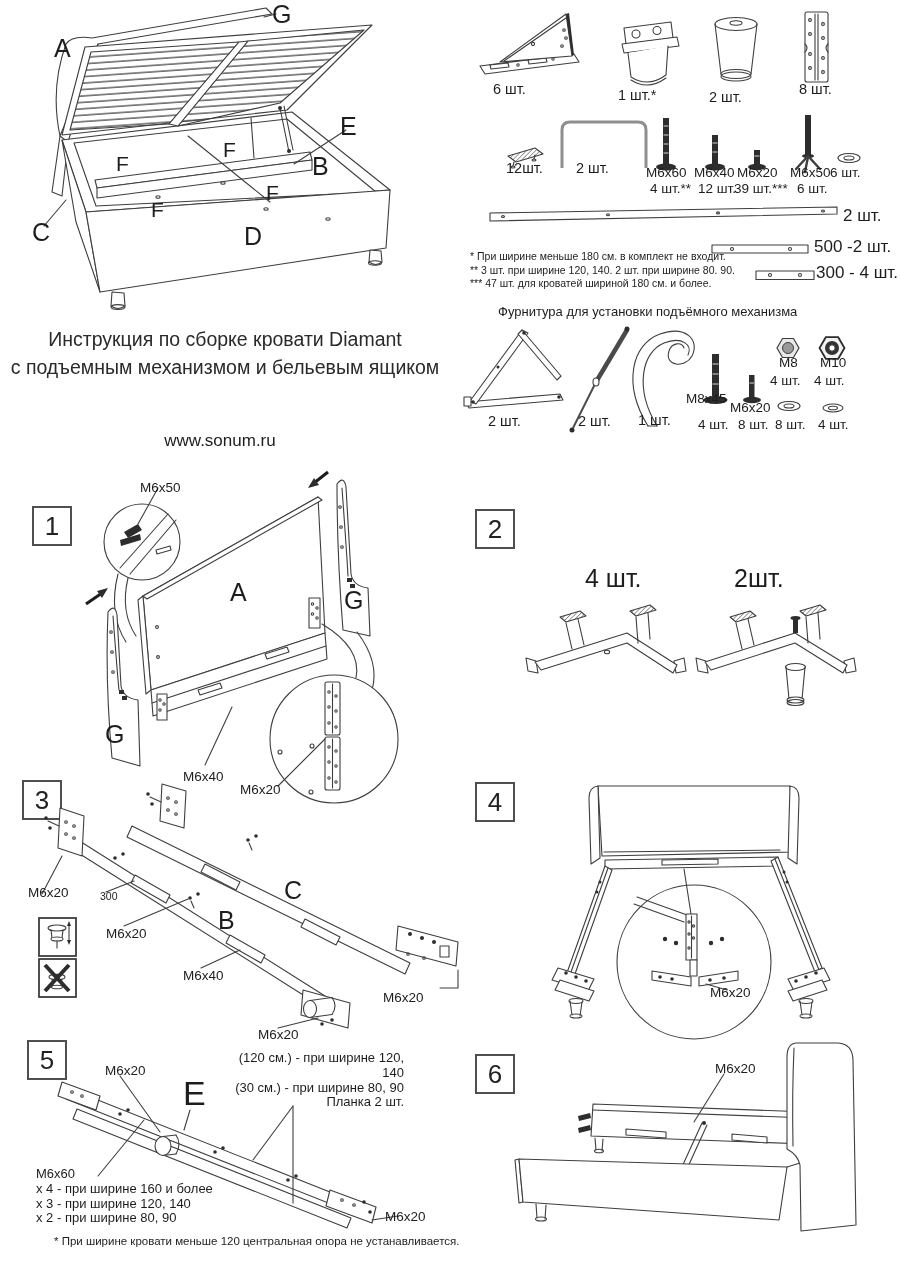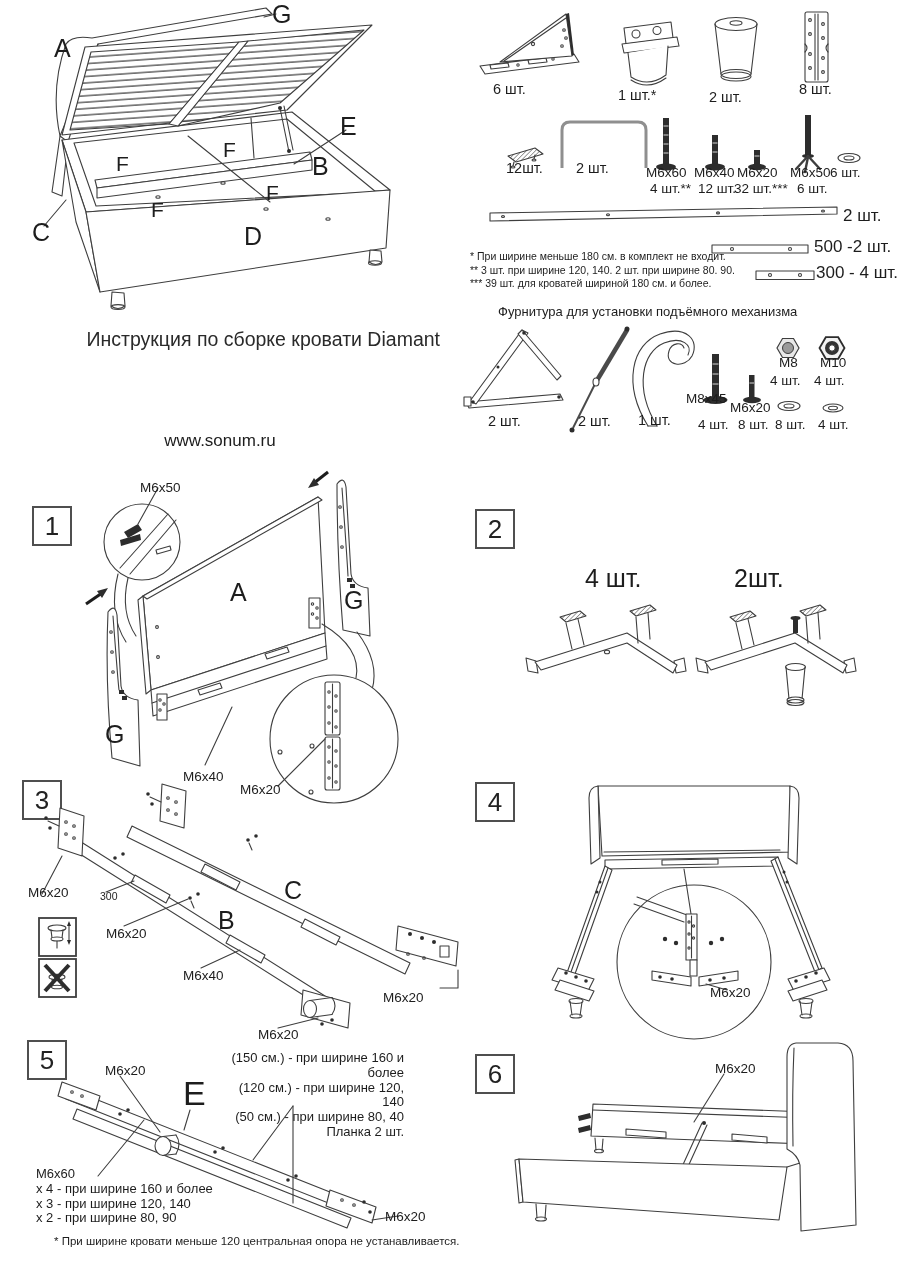--- a/index.html
+++ b/index.html
@@ -9,21 +9,21 @@
   .lbl{position:absolute;white-space:nowrap;line-height:1;color:#1d1d1d;}
   .sz10{font-size:10.5px}
   .sz11{font-size:11.5px}
   .sz13{font-size:13.5px}
   .sz14{font-size:14.5px}
   .sz16{font-size:17px}
   .sz21{font-size:21px}
   .sz24{font-size:25px}
   .sz34{font-size:34px}
   .qbig{font-size:25px}
-  .titleblock{position:absolute;left:10px;top:325px;width:430px;text-align:right;
+  .titleblock{position:absolute;left:10px;top:325px;width:430px;text-align:center;
               font-size:19.5px;line-height:28px;color:#2a2a2a;}
   .site{position:absolute;left:75px;top:431px;width:290px;text-align:center;font-size:17px;}
   .hwtitle{position:absolute;left:498px;top:304px;width:310px;text-align:left;font-size:13px;}
   .notes{position:absolute;left:470px;top:250px;width:290px;font-size:10.5px;line-height:13.5px;}
   .stepnum{position:absolute;width:36px;height:36px;border:2px solid #4f4f4f;background:#fff;
            display:flex;align-items:center;justify-content:center;font-size:26px;color:#222;}
   .rblock{position:absolute;text-align:right;font-size:13px;line-height:14.8px;}
   .lblock{position:absolute;text-align:left;font-size:13px;line-height:14.8px;}
   
   .s  {fill:none;stroke:#3e3e3e;stroke-width:1.1;stroke-linejoin:round;stroke-linecap:round;}
@@ -185,31 +185,31 @@
   <span class="lbl sz14" style="left:618px;top:88px">1 шт.*</span>
   <span class="lbl sz14" style="left:709px;top:90px">2 шт.</span>
   <span class="lbl sz14" style="left:799px;top:82px">8 шт.</span>
   <span class="lbl sz14" style="left:506px;top:161px">12шт.</span>
   <span class="lbl sz14" style="left:576px;top:161px">2 шт.</span>
   <span class="lbl sz13" style="left:646px;top:166px">M6x60</span>
   <span class="lbl sz13" style="left:650px;top:182px">4 шт.**</span>
   <span class="lbl sz13" style="left:694px;top:166px">M6x40</span>
   <span class="lbl sz13" style="left:698px;top:182px">12 шт.</span>
   <span class="lbl sz13" style="left:737px;top:166px">M6x20</span>
-  <span class="lbl sz13" style="left:734px;top:182px">32 шт.***</span>
+  <span class="lbl sz13" style="left:734px;top:182px">39 шт.***</span>
   <span class="lbl sz13" style="left:790px;top:166px">M6x50</span>
   <span class="lbl sz13" style="left:797px;top:182px">6 шт.</span>
   <span class="lbl sz13" style="left:830px;top:166px">6 шт.</span>
   <span class="lbl sz16" style="left:843px;top:207px">2 шт.</span>
   <span class="lbl sz16" style="left:814px;top:238px">500 -2 шт.</span>
   <span class="lbl sz16" style="left:816px;top:264px">300 - 4 шт.</span>
   <div class="notes">
     <div>* При ширине меньше 180 см. в комплект не входит.</div>
     <div>** 3 шт. при ширине 120, 140. 2 шт. при ширине 80. 90.</div>
-    <div>*** 39 шт. для кроватей шириной 180 см. и более.</div>
+    <div>*** 47 шт. для кроватей шириной 180 см. и более.</div>
   </div>
 
   <div class="hwtitle">Фурнитура для установки подъёмного механизма</div>
   <svg style="left:462px;top:318px" width="436" height="130" viewBox="0 0 436 130">
 
     <polygon class="sw" points="4,84 98,76 101,82 7,90"></polygon>
     <polygon class="sw" points="8,83 60,12 66,15 14,86"></polygon>
     <polygon class="sw" points="60,12 99,58 95,62 56,16"></polygon>
     <rect class="sw" x="2" y="79" width="7" height="9"></rect>
     <circle class="sd" cx="62" cy="15" r="1.8"></circle>
@@ -256,20 +256,21 @@
   <span class="lbl sz13" style="left:738px;top:418px">8 шт.</span>
   <span class="lbl sz13" style="left:779px;top:356px">M8</span>
   <span class="lbl sz13" style="left:770px;top:374px">4 шт.</span>
   <span class="lbl sz13" style="left:820px;top:356px">M10</span>
   <span class="lbl sz13" style="left:814px;top:374px">4 шт.</span>
   <span class="lbl sz13" style="left:775px;top:418px">8 шт.</span>
   <span class="lbl sz13" style="left:818px;top:418px">4 шт.</span>
 
   <div class="titleblock">
     <div>Инструкция по сборке кровати Diamant</div>
+    <div>с подъемным механизмом и бельевым ящиком</div>
   </div>
   <div class="site">www.sonum.ru</div>
 
   <div class="stepnum" style="left:32px;top:506px">1</div>
   <svg style="left:20px;top:462px" width="440" height="346" viewBox="0 0 440 346">
 
     <circle class="sw" cx="122" cy="80" r="38"></circle>
     <line class="s" x1="100" y1="106" x2="148" y2="52"></line>
     <line class="s" x1="110" y1="112" x2="156" y2="58"></line>
     <polygon class="sd" points="104,70 118,62 122,68 108,76"></polygon>
@@ -560,23 +561,22 @@
     <line class="s" x1="100" y1="44" x2="140" y2="100"></line>
     <line class="s" x1="170" y1="78" x2="164" y2="98"></line>
     <line class="s" x1="273" y1="74" x2="233" y2="128"></line>
     <line class="s" x1="273" y1="74" x2="273" y2="171"></line>
     <line class="s" x1="78" y1="144" x2="124" y2="88"></line>
     <line class="s" x1="378" y1="184" x2="352" y2="188"></line>
   </svg>
   <span class="lbl sz13" style="left:105px;top:1064px">M6x20</span>
   <span class="lbl sz34" style="left:183px;top:1076px">E</span>
   <div class="rblock" style="left:220px;top:1051px;width:184px">
-    <div>(150 см.) - при ширине 160 и более</div>
     <div>(120 см.) - при ширине 120, 140</div>
-    <div>(50 см.) - при ширине 80, 40</div>
+    <div>(30 см.) - при ширине 80, 90</div>
     <div>Планка 2 шт.</div>
   </div>
   <div class="lblock" style="left:36px;top:1167px">
     <div>M6x60</div>
     <div>x 4 - при ширине 160 и более</div>
     <div>x 3 - при ширине 120, 140</div>
     <div>x 2 - при ширине 80, 90</div>
   </div>
   <span class="lbl sz13" style="left:385px;top:1210px">M6x20</span>
   <span class="lbl sz11" style="left:54px;top:1236px">* При ширине кровати меньше 120 центральная опора не устанавливается.</span>

